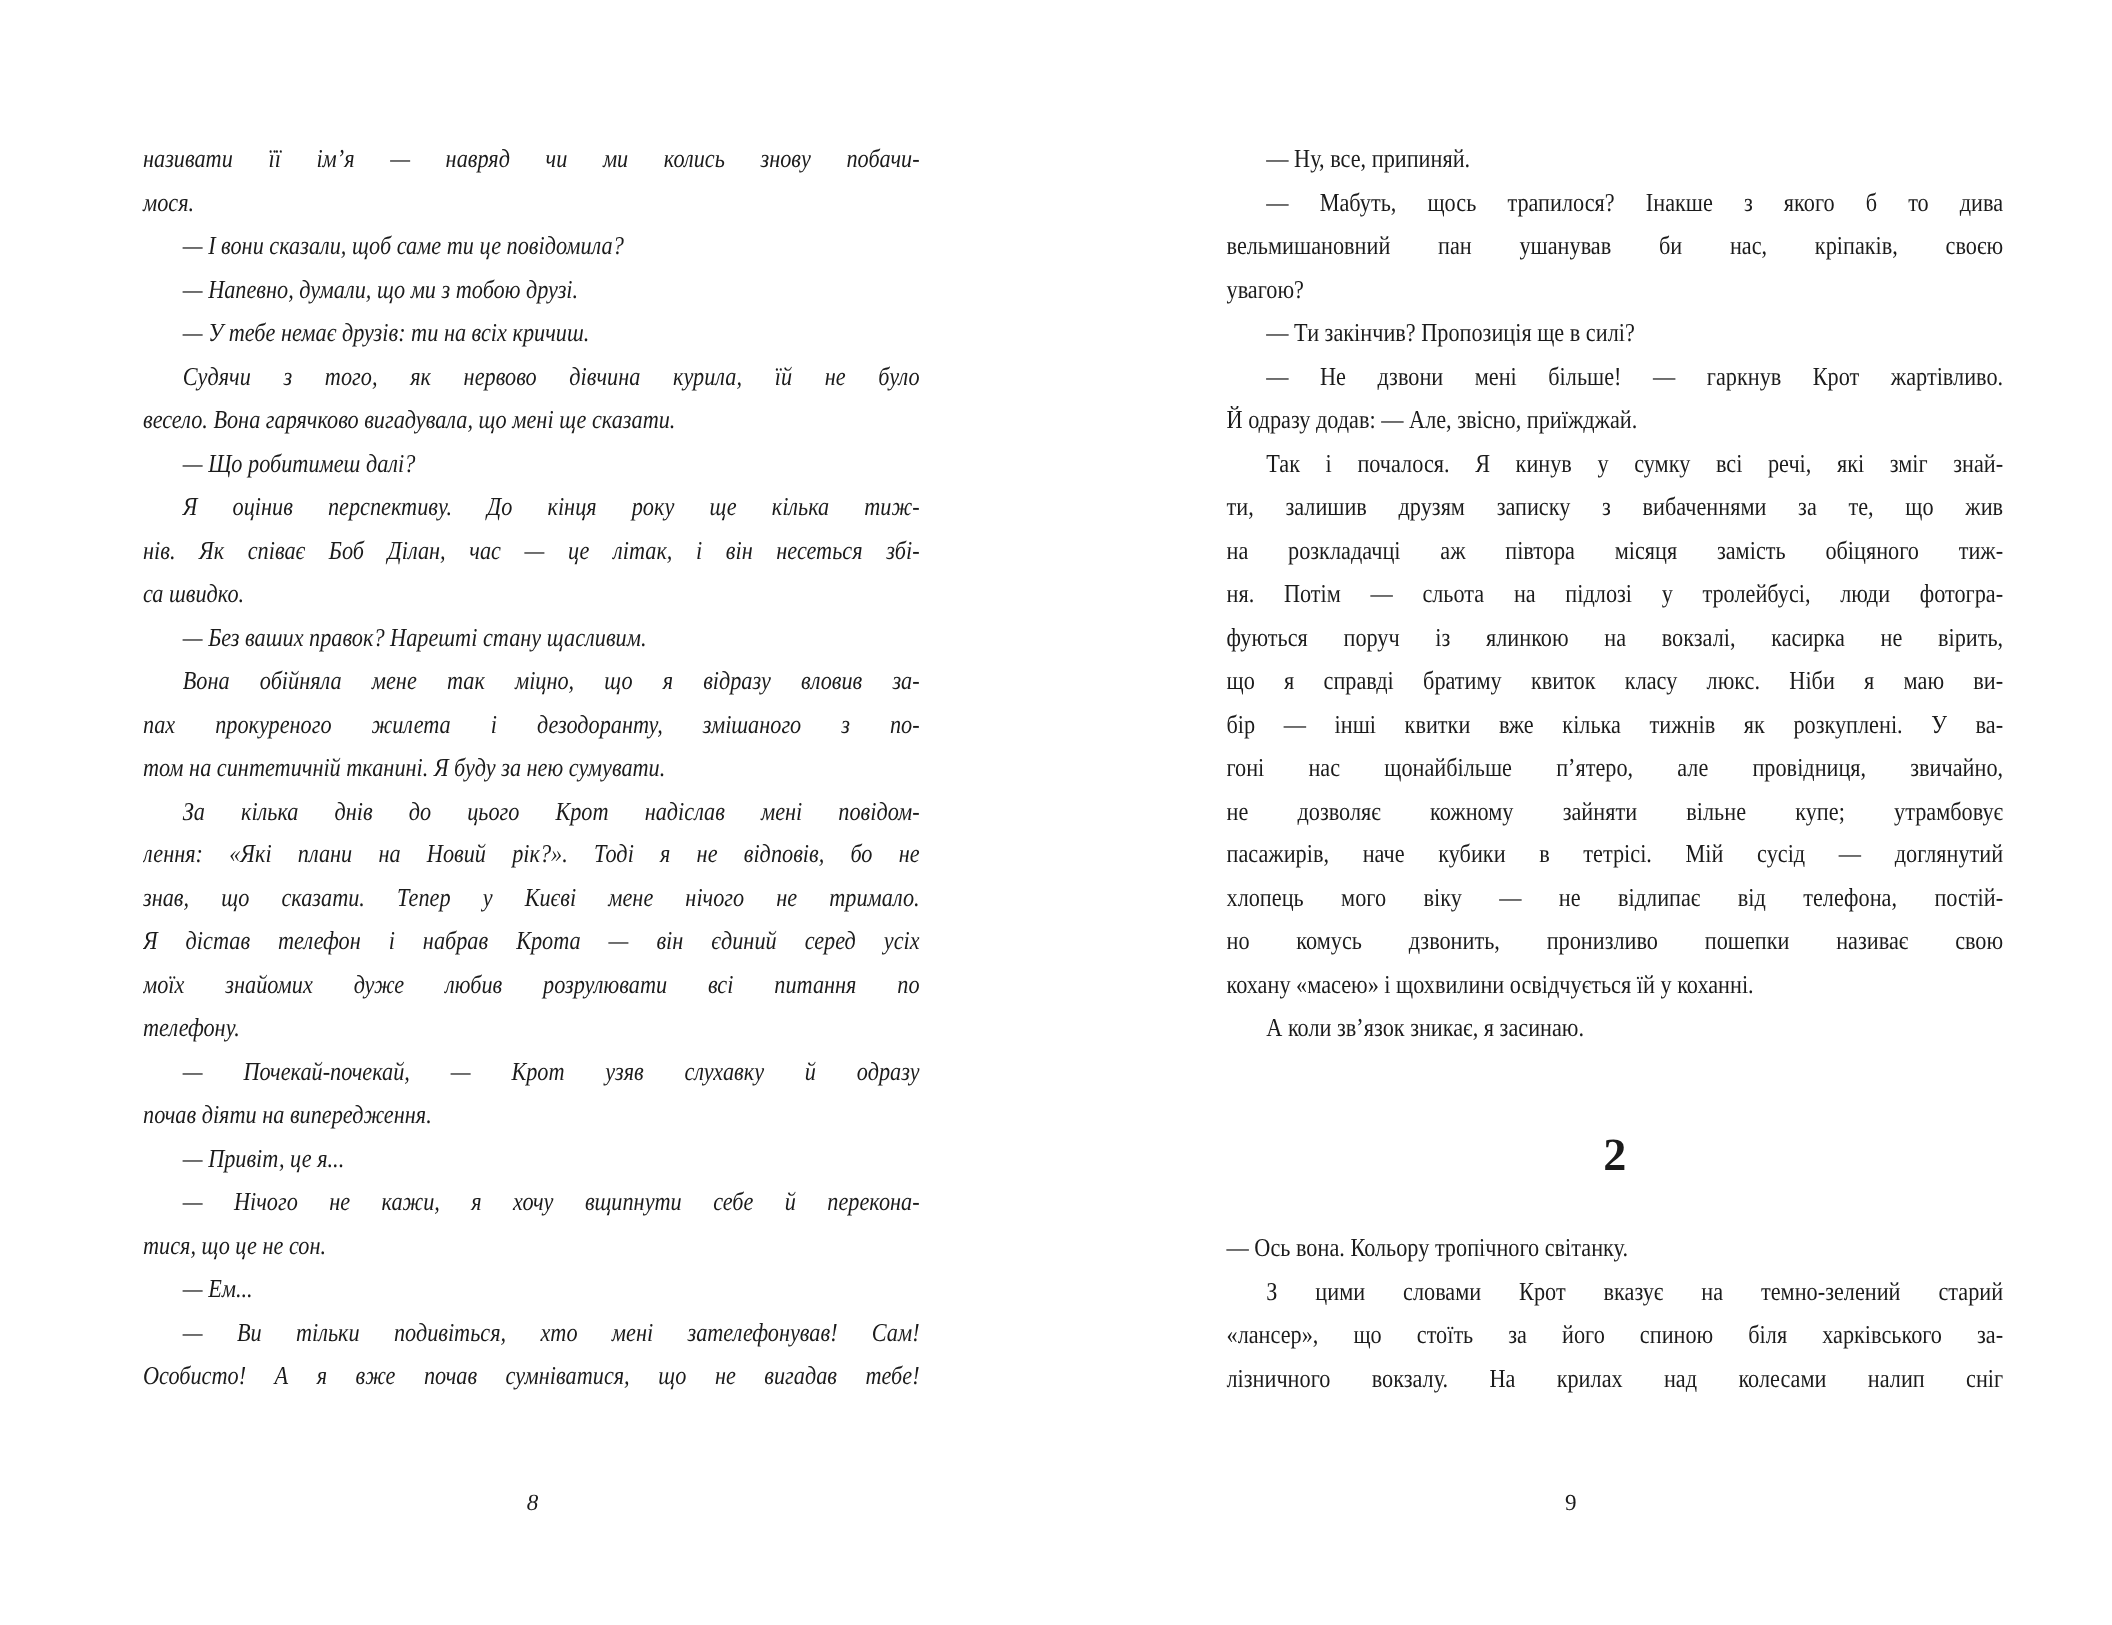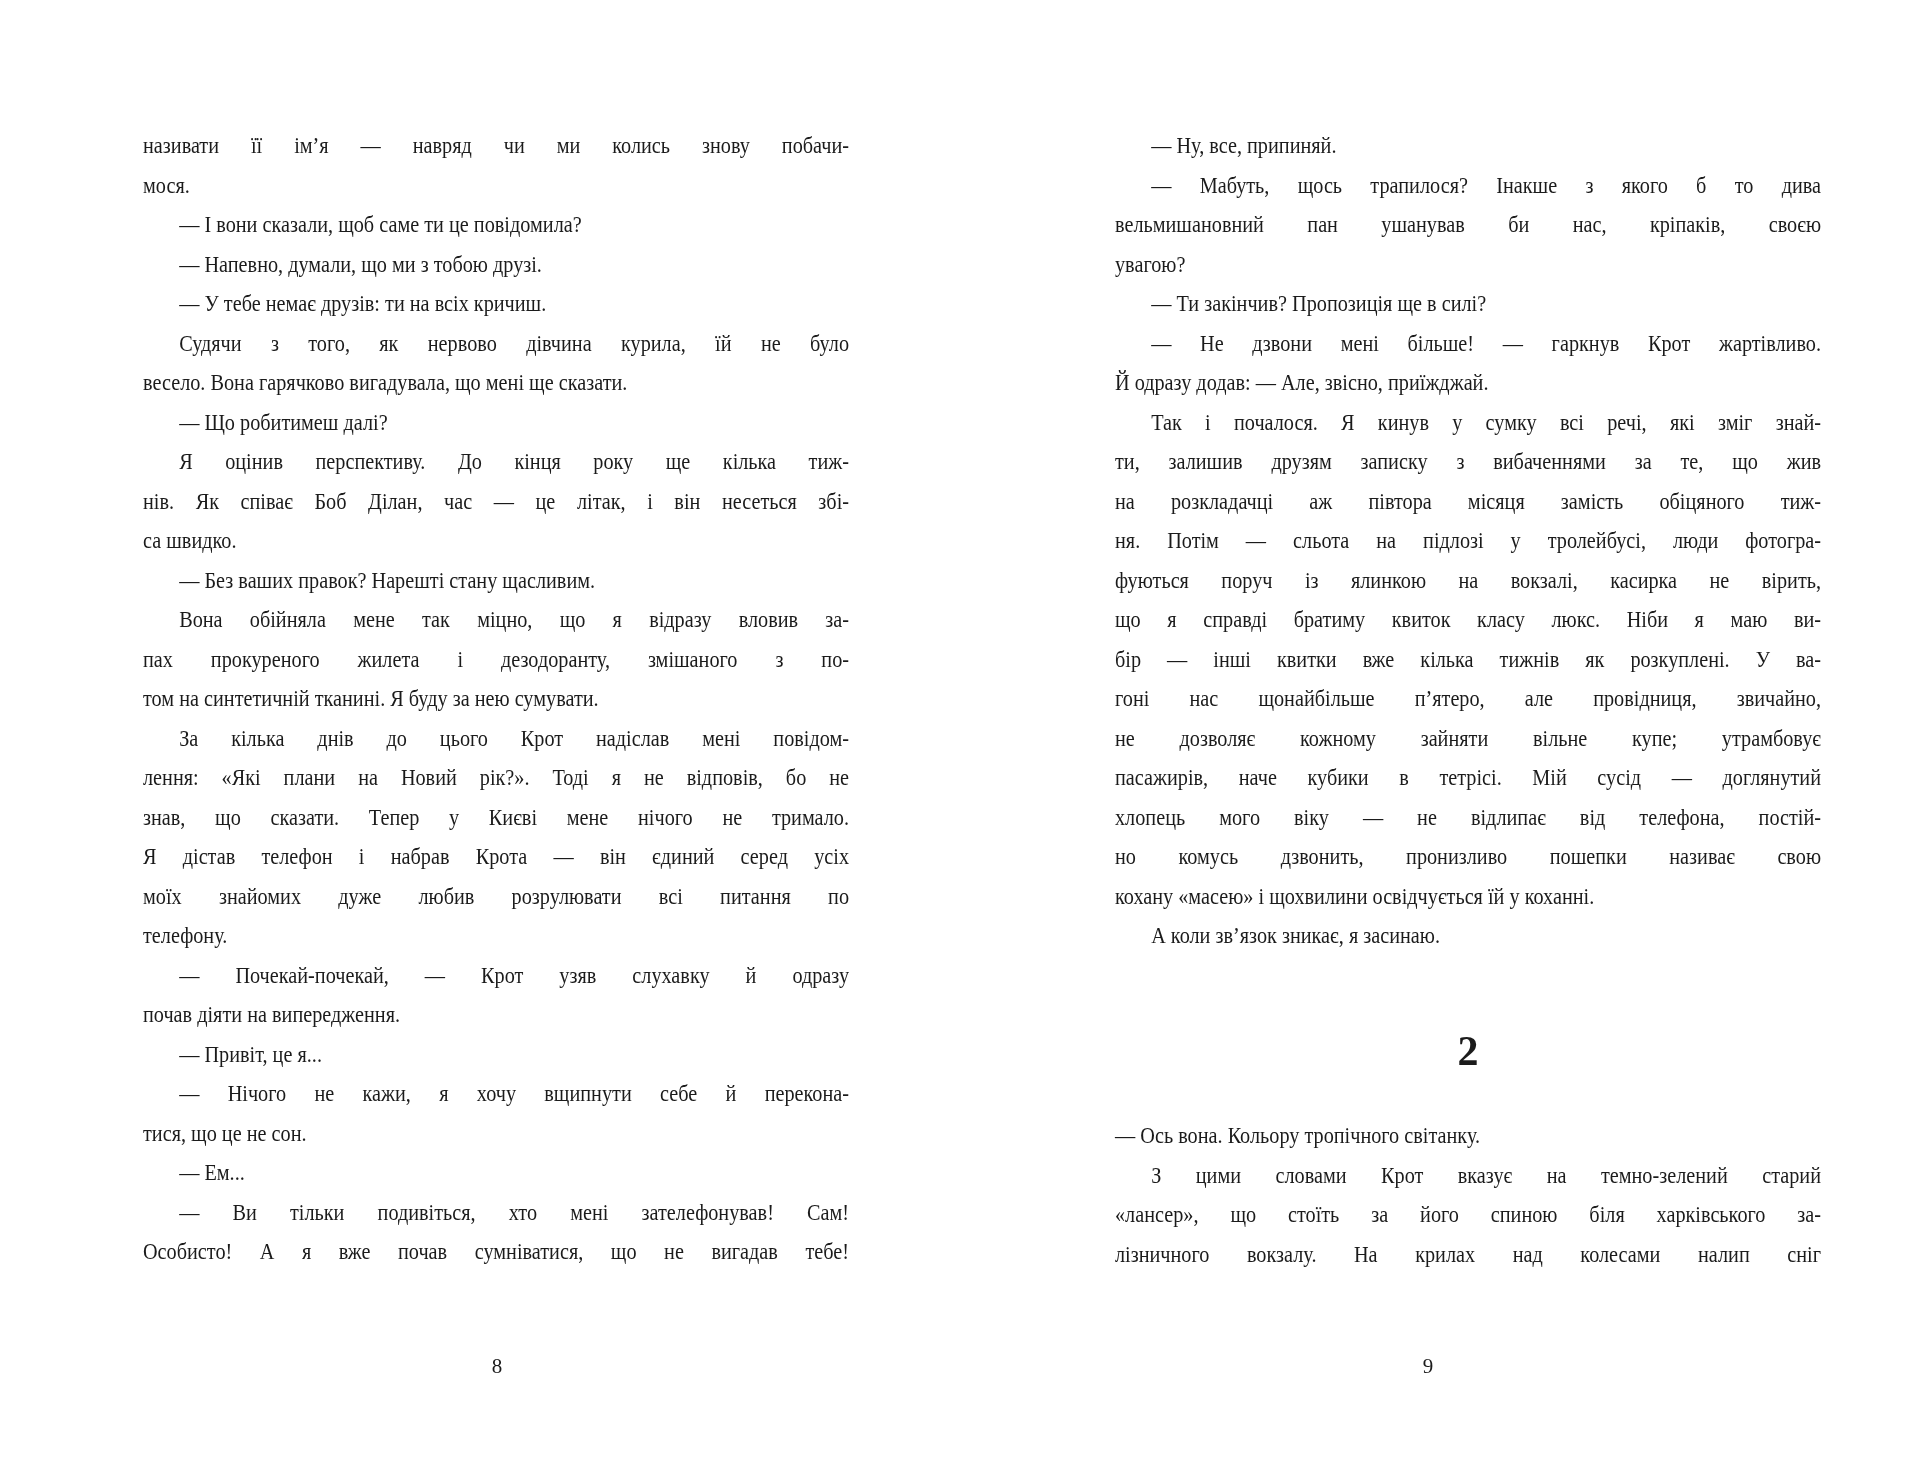--- a/index.html
+++ b/index.html
@@ -1,18 +1,18 @@
 <!DOCTYPE html>
 <html><head>
 <meta charset="utf-8">
 <style>
   html, body { margin: 0; padding: 0; background: #ffffff; }
   body { width: 1920px; height: 1477px; position: relative; overflow: hidden; }
   .page { position: absolute; top: 0; height: 1477px; width: 960px; background: #ffffff; }
-  .page.left { left: 16px; }
+  .page.left { left: 3px; font-style: italic; }
   .page.right { left: 988px; }
   .textblock {
     position: absolute;
     top: 126px;
     width: 820px;
     transform: scaleX(0.861);
     transform-origin: 0 0;
     font-family: "Liberation Serif", "DejaVu Serif", serif;
     font-size: 23.5px;
     line-height: 39.5px;

